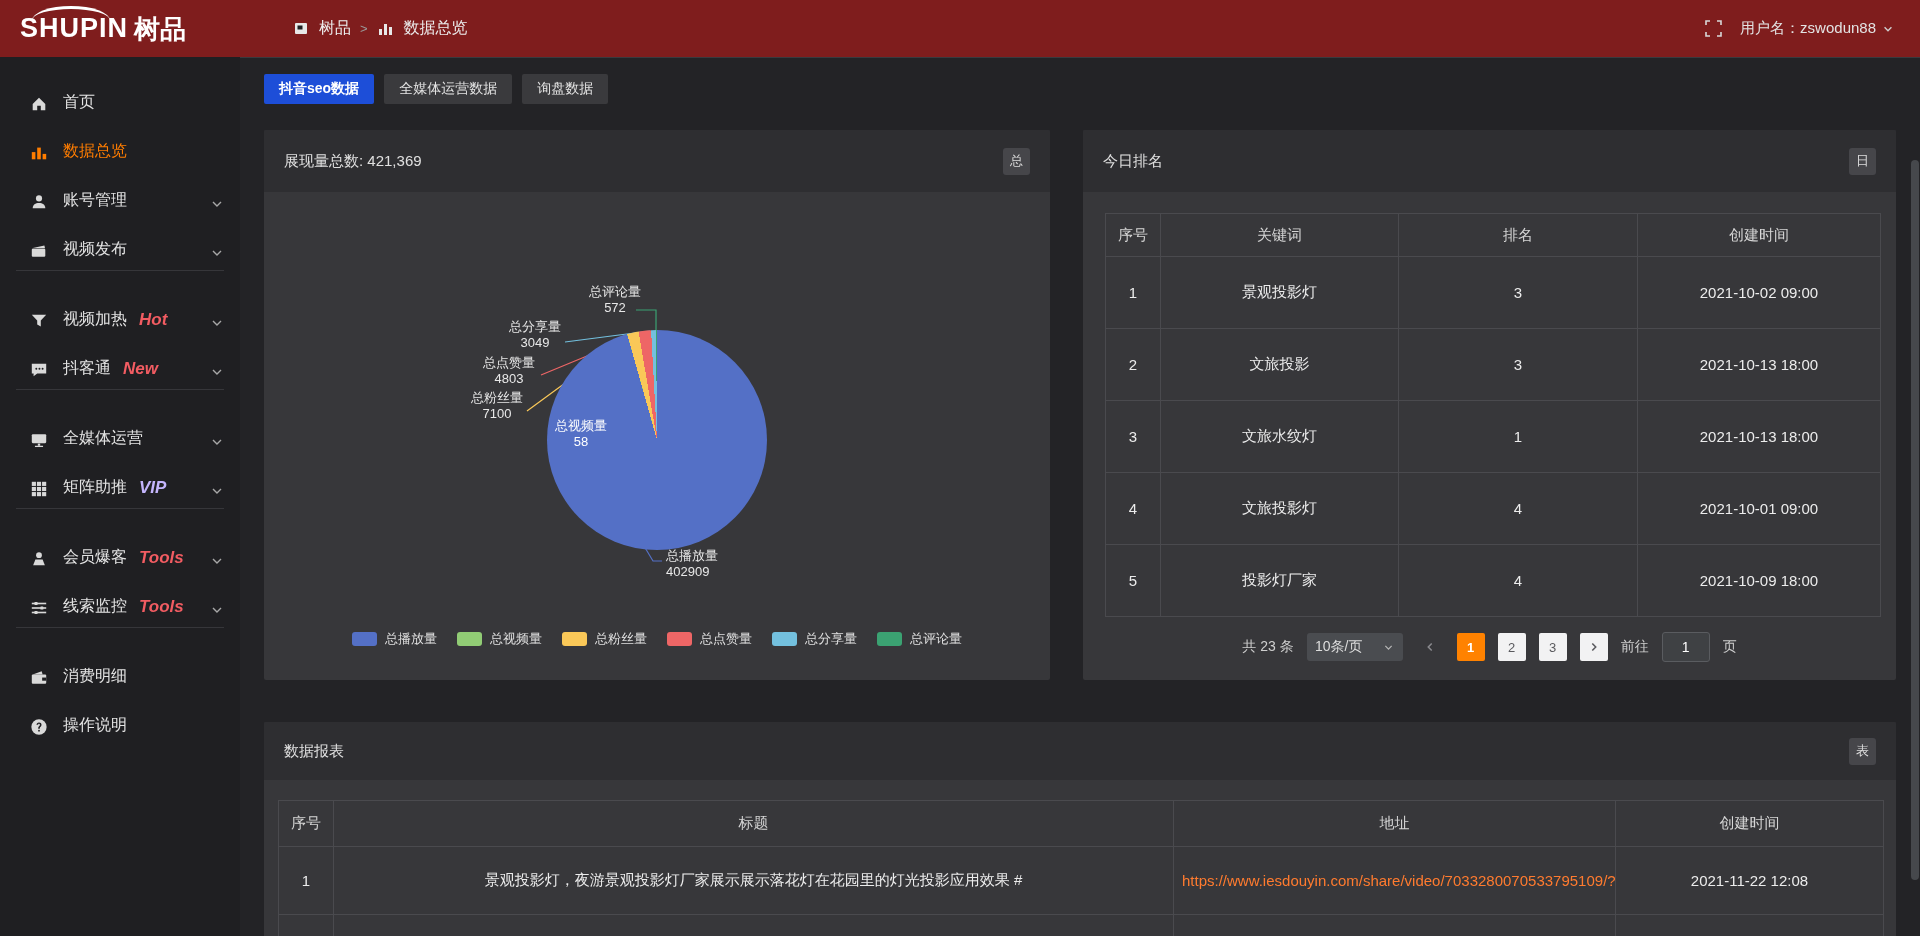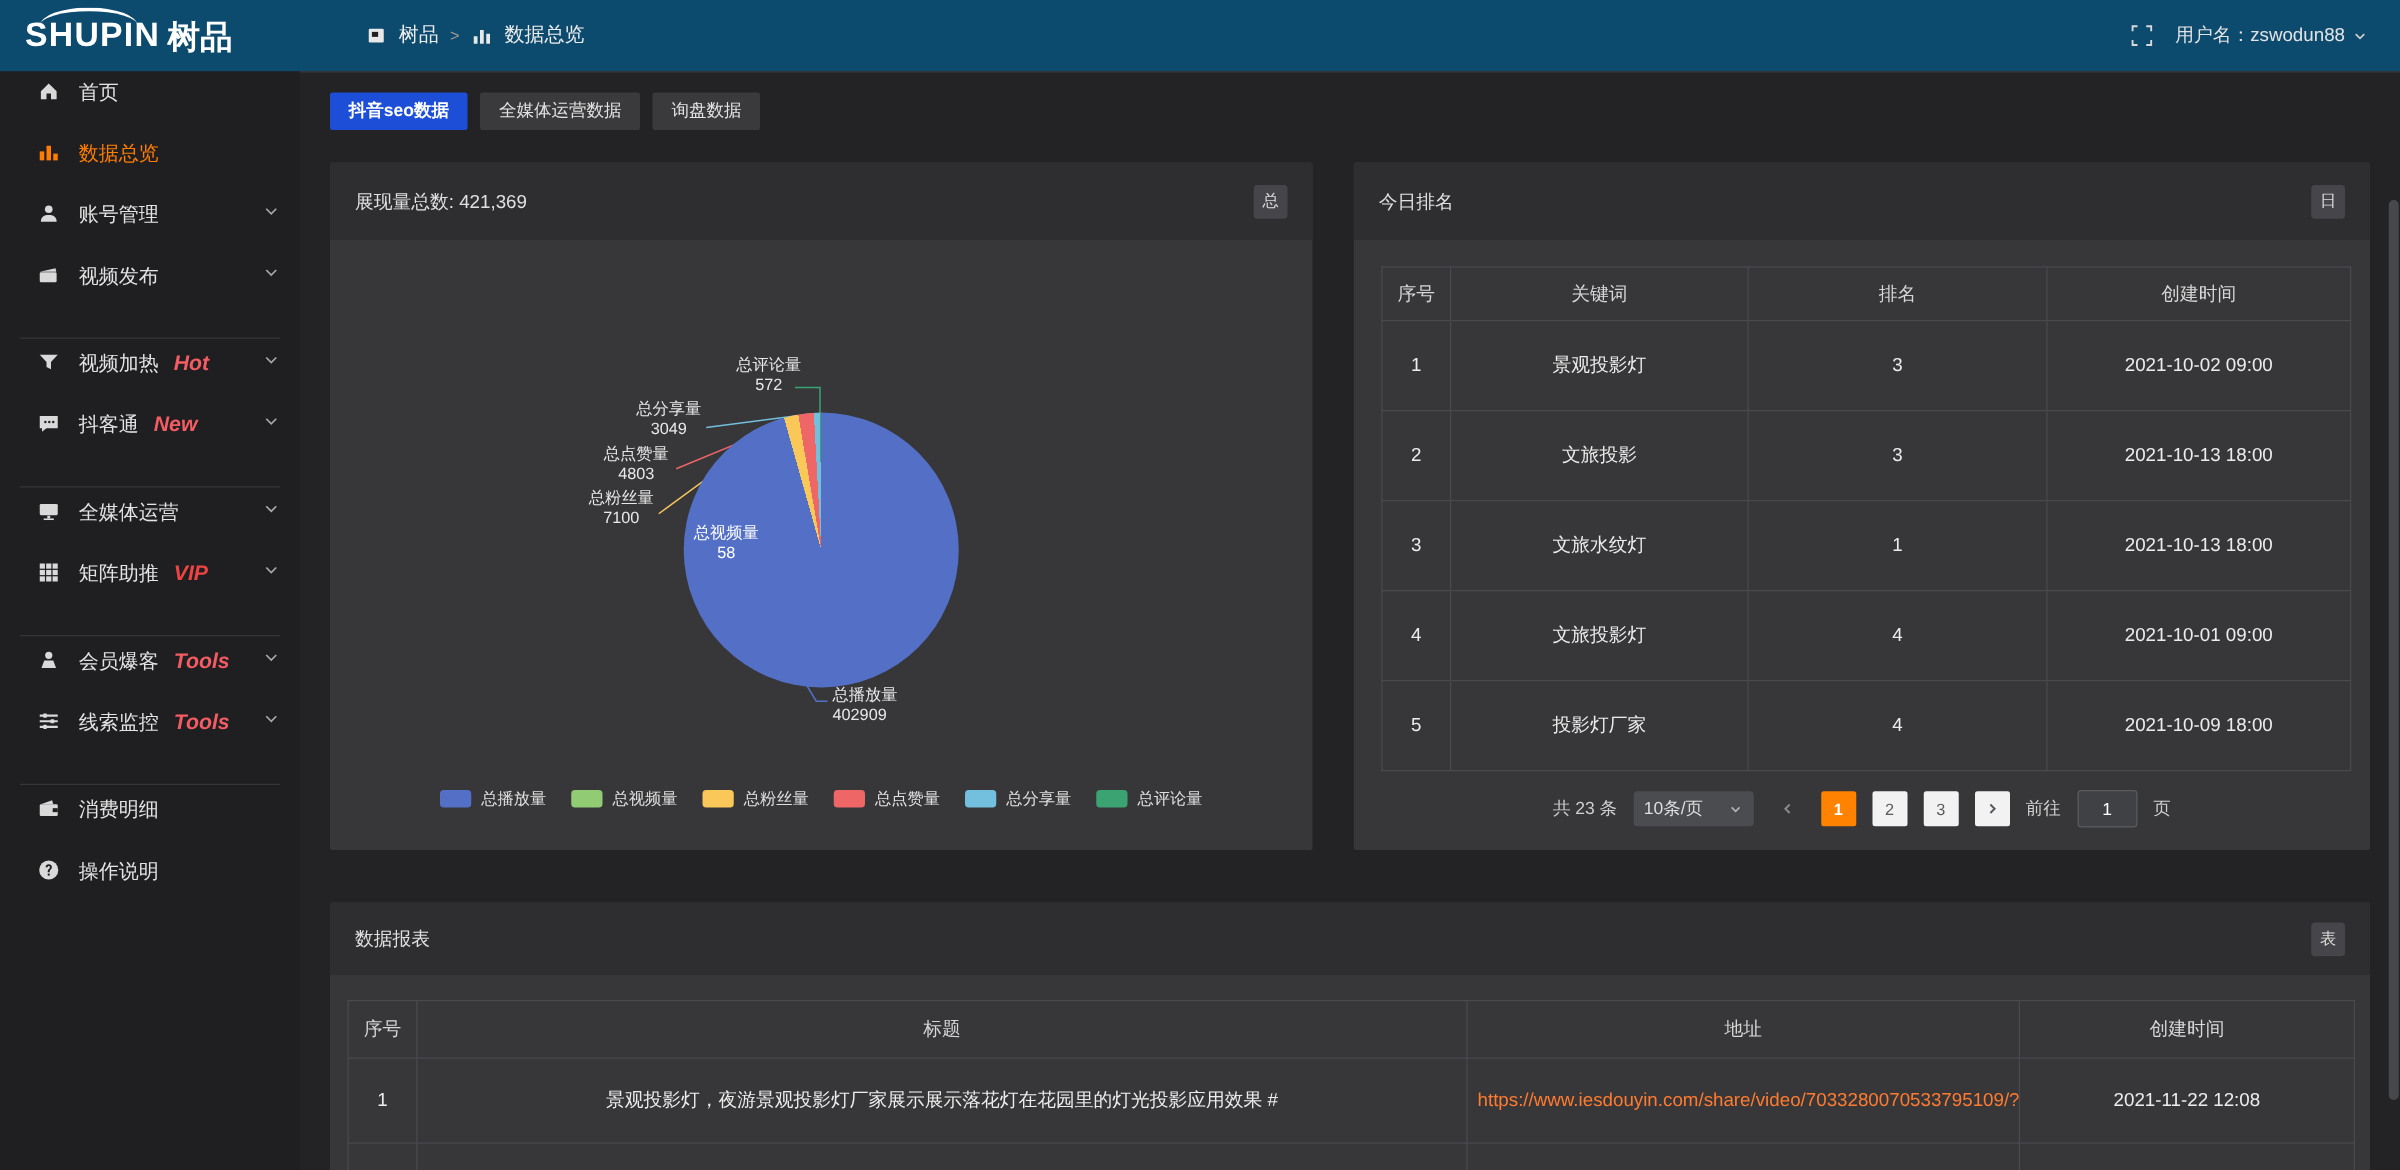--- a/index.html
+++ b/index.html
@@ -1,32 +1,32 @@
 <!DOCTYPE html>
 <html><head>
 <meta charset="utf-8">
 <style>
   html,body{margin:0;padding:0}
   body{width:1920px;height:936px;overflow:hidden;background:#232326;
        font-family:"Liberation Sans",sans-serif;color:#e6e6e6;position:relative}
   
-  .header{position:absolute;left:0;top:0;width:1920px;height:57px;background:#0c4a6e;
+  .header{position:absolute;left:0;top:0;width:1920px;height:57px;background:#7f1d1d;
           display:flex;align-items:center;z-index:5}
   .logo{width:240px;padding-left:20px;display:flex;align-items:flex-end;gap:6px;position:relative}
   .logo-en{font-size:27px;font-weight:800;letter-spacing:1px;color:#fff;line-height:1}
   .logo-arc{position:absolute;left:32px;top:-9px;width:78px;height:26px;border-top:3px solid #fff;
             border-radius:50% 50% 0 0}
   .logo-cn{font-size:26px;font-weight:800;color:#fff;line-height:1}
   .breadcrumb{margin-left:32px;display:flex;align-items:center;gap:9px;font-size:16px;color:#ececec}
   .bc-sep{color:#9a9a9a;font-size:13px}
   .user-zone{margin-left:auto;display:flex;gap:18px;padding-right:26px;font-size:15px;color:#e3e3e3}
   .hdr-divider{position:absolute;left:240px;top:57px;width:1680px;height:1px;background:#3a3a3e;z-index:6}
   
   .sidebar{position:absolute;left:0;top:57px;width:240px;height:879px;background:#1f1f22;padding-top:7px;box-sizing:border-box}
-  .side-item{display:flex;align-items:flex-start;height:49px;padding:0 16px 0 30px;cursor:pointer;color:#e3e3e3}
+  .side-item{display:flex;align-items:flex-end;height:49px;padding:0 16px 0 30px;cursor:pointer;color:#e3e3e3}
   .side-item .lbl{margin-left:15px;font-size:16px}
   .side-item.active{color:#ff7d00}
   .side-item .badge{margin-left:12px;font-size:17px;font-weight:bold;font-style:italic}
   .side-item .chev{margin-left:auto;display:flex}
   .side-divider{height:1px;background:#36363a;margin:10px 16px}
   .icn{width:18px;height:18px;flex:0 0 18px;display:flex;align-items:center;justify-content:center}
   
   .content{position:absolute;left:240px;top:57px;width:1680px;height:879px;overflow:hidden}
   .tabs{position:absolute;left:24px;top:17px;display:flex;gap:10px}
   .tab{height:30px;padding:0 15px;display:flex;align-items:center;font-size:14px;background:#3a3a3d;
@@ -241,21 +241,21 @@
           <rect x="13.4" y="2" width="4.6" height="4.6"></rect>
           <rect x="2" y="7.7" width="4.6" height="4.6"></rect>
           <rect x="7.7" y="7.7" width="4.6" height="4.6"></rect>
           <rect x="13.4" y="7.7" width="4.6" height="4.6"></rect>
           <rect x="2" y="13.4" width="4.6" height="4.6"></rect>
           <rect x="7.7" y="13.4" width="4.6" height="4.6"></rect>
           <rect x="13.4" y="13.4" width="4.6" height="4.6"></rect>
         </svg>
       </span>
     <span class="lbl">矩阵助推</span>
-    <span class="badge" style="color: #ef4444;">VIP</span>
+    <span class="badge" style="color: #c4b5fd;">VIP</span>
     <span class="chev">
         <svg width="14" height="14" viewBox="0 0 14 14" fill="none" stroke="#a8a8a8" stroke-width="1.4">
           <polyline points="3,5 7,9 11,5"></polyline>
         </svg>
       </span>
   </div>
 
   <div class="side-divider"></div>
 
   <div class="side-item">

